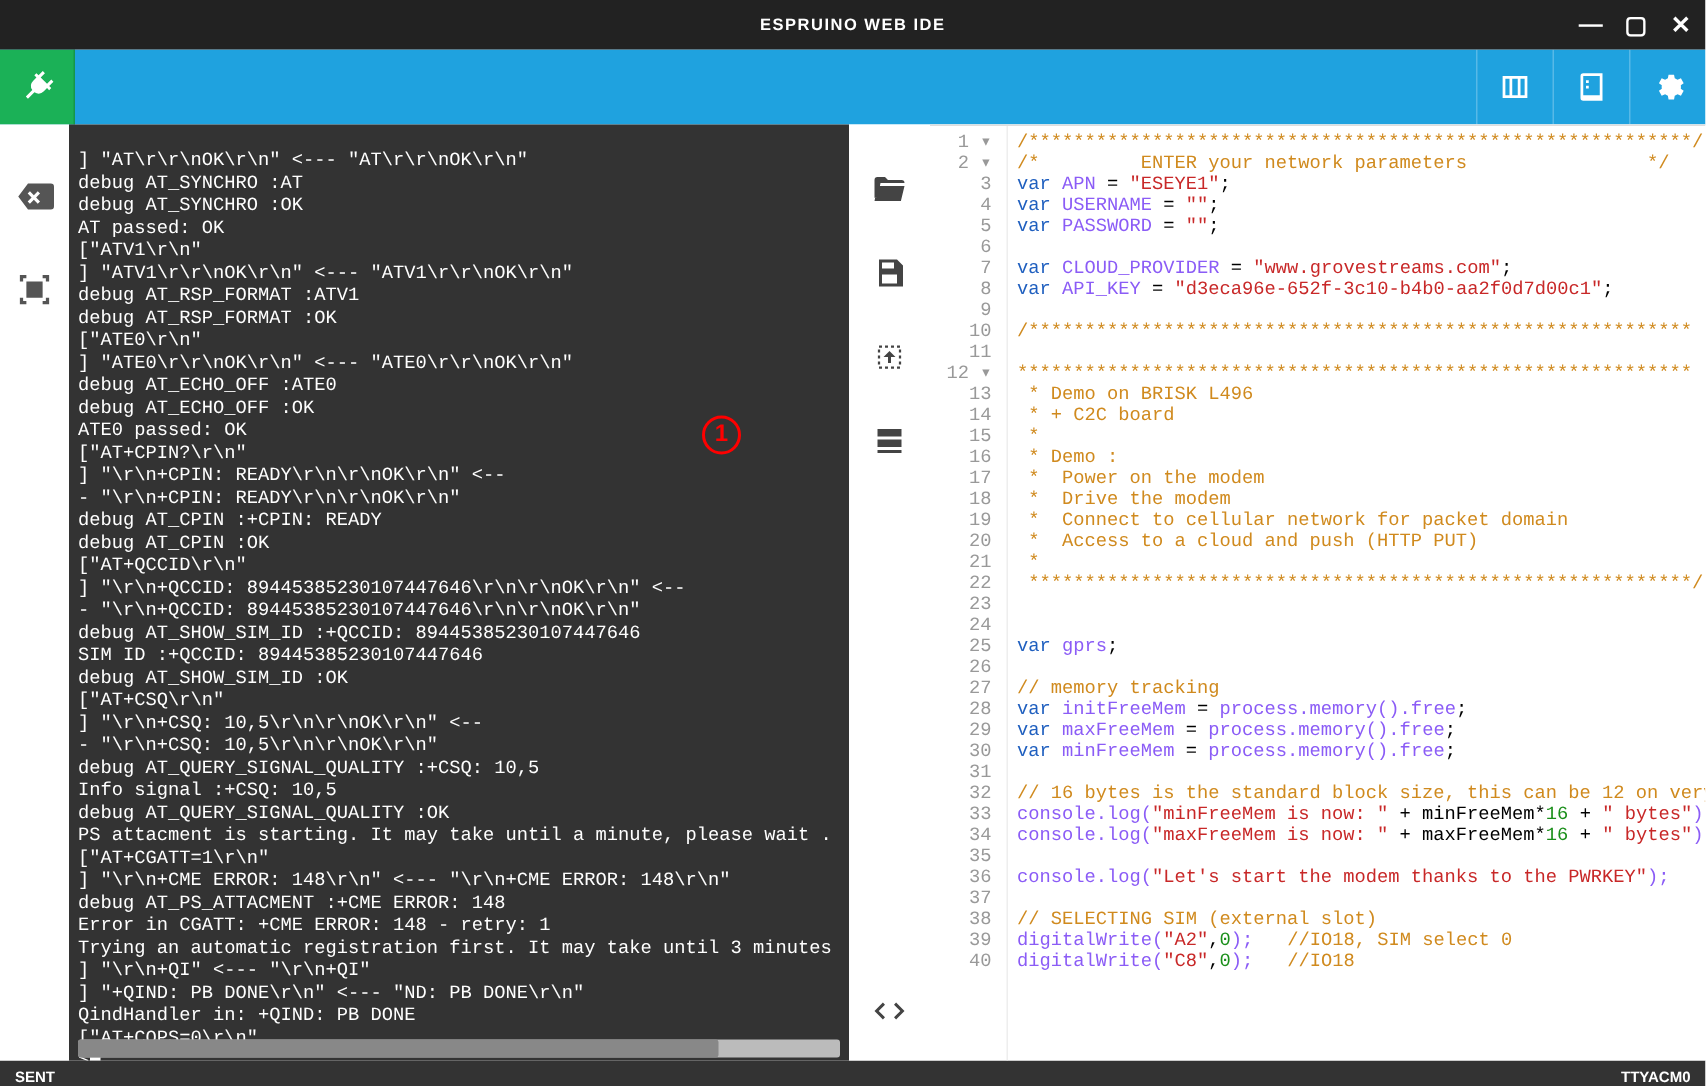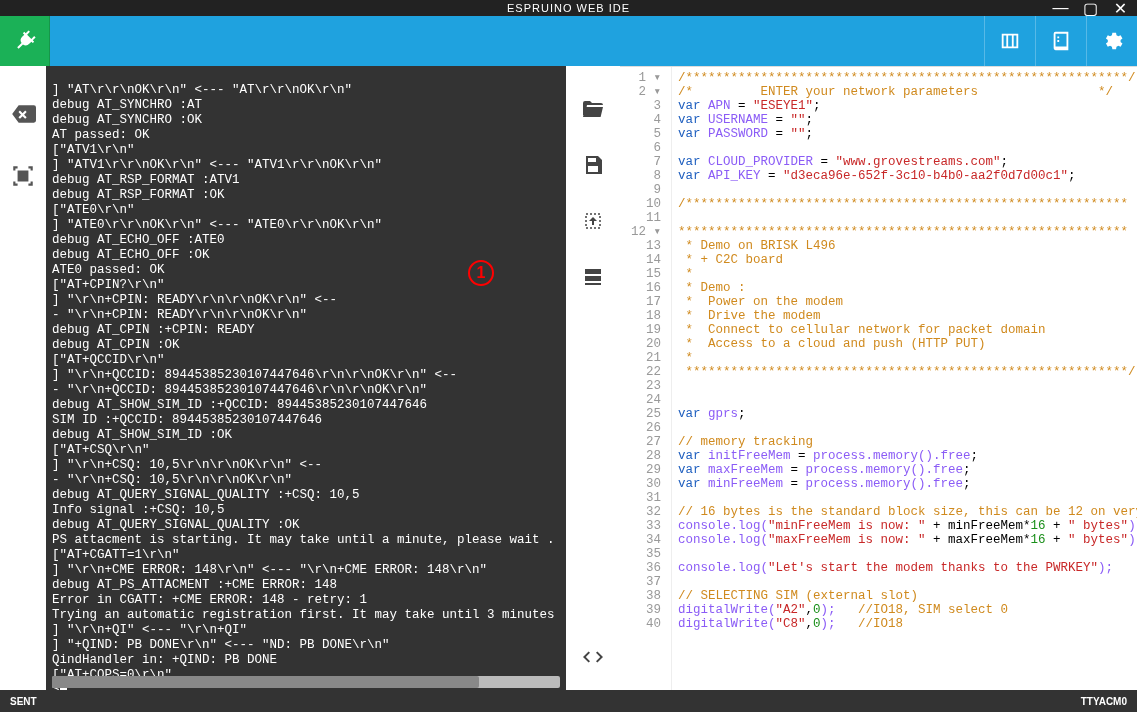--- a/index.html
+++ b/index.html
@@ -1,17 +1,17 @@
 <!DOCTYPE html>
 <html><head>
 <meta charset="utf-8">
 <style>
 * { margin: 0; padding: 0; box-sizing: border-box; }
 body { font-family: Arial, sans-serif; background: #fff; overflow: hidden; width: 1137px; height: 724px; }
-.titlebar { height: 16px; background: #222; color: #fff; display: flex; align-items: center; justify-content: center; position: relative; font-size: 11px; font-weight: normal; letter-spacing: 1px; }
+.titlebar { height: 33px; background: #222; color: #fff; display: flex; align-items: center; justify-content: center; position: relative; font-size: 11px; font-weight: bold; letter-spacing: 1px; }
 .titlebar-controls { position: absolute; right: 4px; display: flex; gap: 6px; }
 .titlebar-controls span { width: 24px; height: 20px; display: flex; align-items: center; justify-content: center; font-size: 16px; color: #fff; cursor: pointer; }
 .toolbar { height: 50px; background: #1fa2df; display: flex; align-items: center; }
 .toolbar-left { display: flex; align-items: center; height: 100%; }
 .toolbar-right { margin-left: auto; display: flex; align-items: center; height: 100%; }
 .tb-btn { width: 50px; height: 50px; display: flex; align-items: center; justify-content: center; cursor: pointer; }
 .tb-btn.connect { background: #1bb157; border-right: 1px solid rgba(0,0,0,0.15); }
 .tb-btn.connect svg { fill: #fff; width: 24px; height: 24px; transform: rotate(45deg); }
 .tb-btn svg { fill: #fff; width: 22px; height: 22px; }
 .tb-sep { width: 1px; height: 50px; background: rgba(255,255,255,0.25); }

